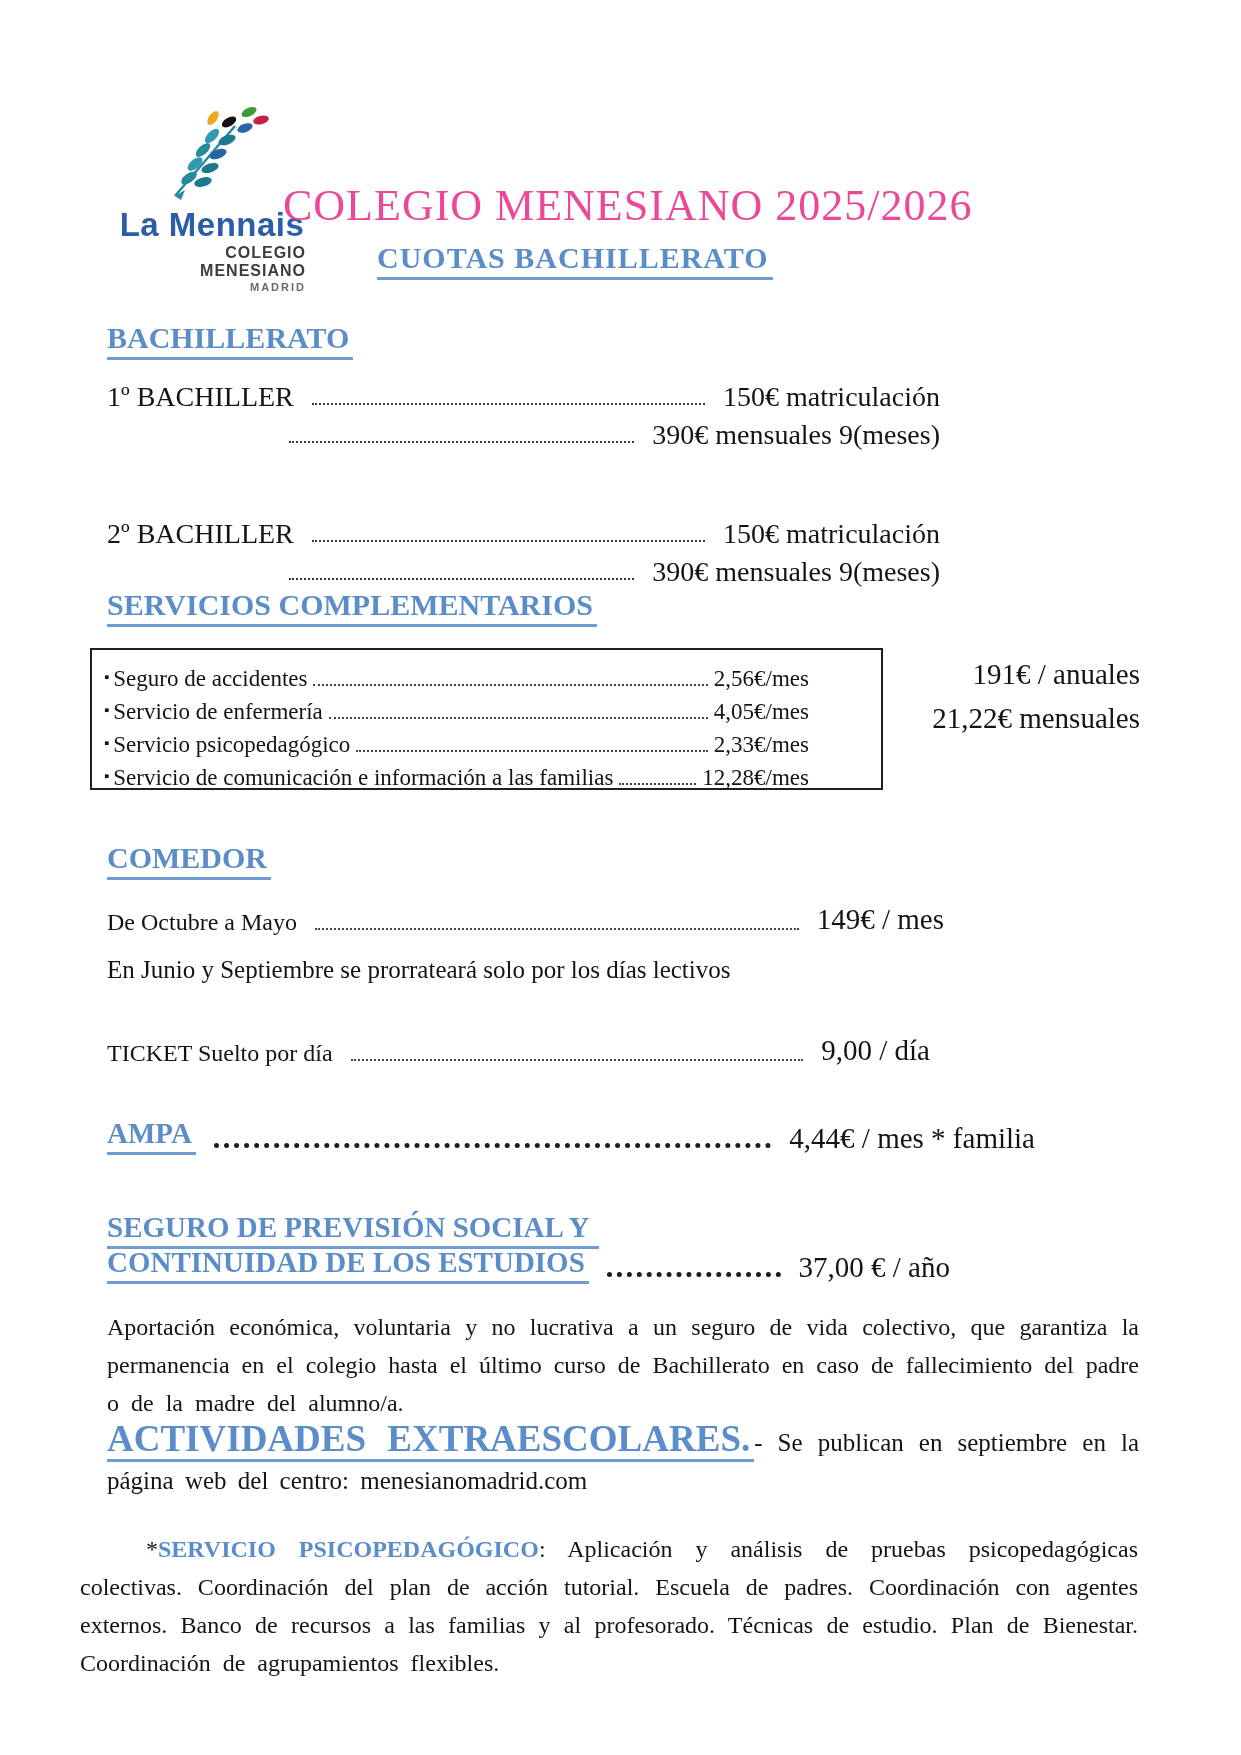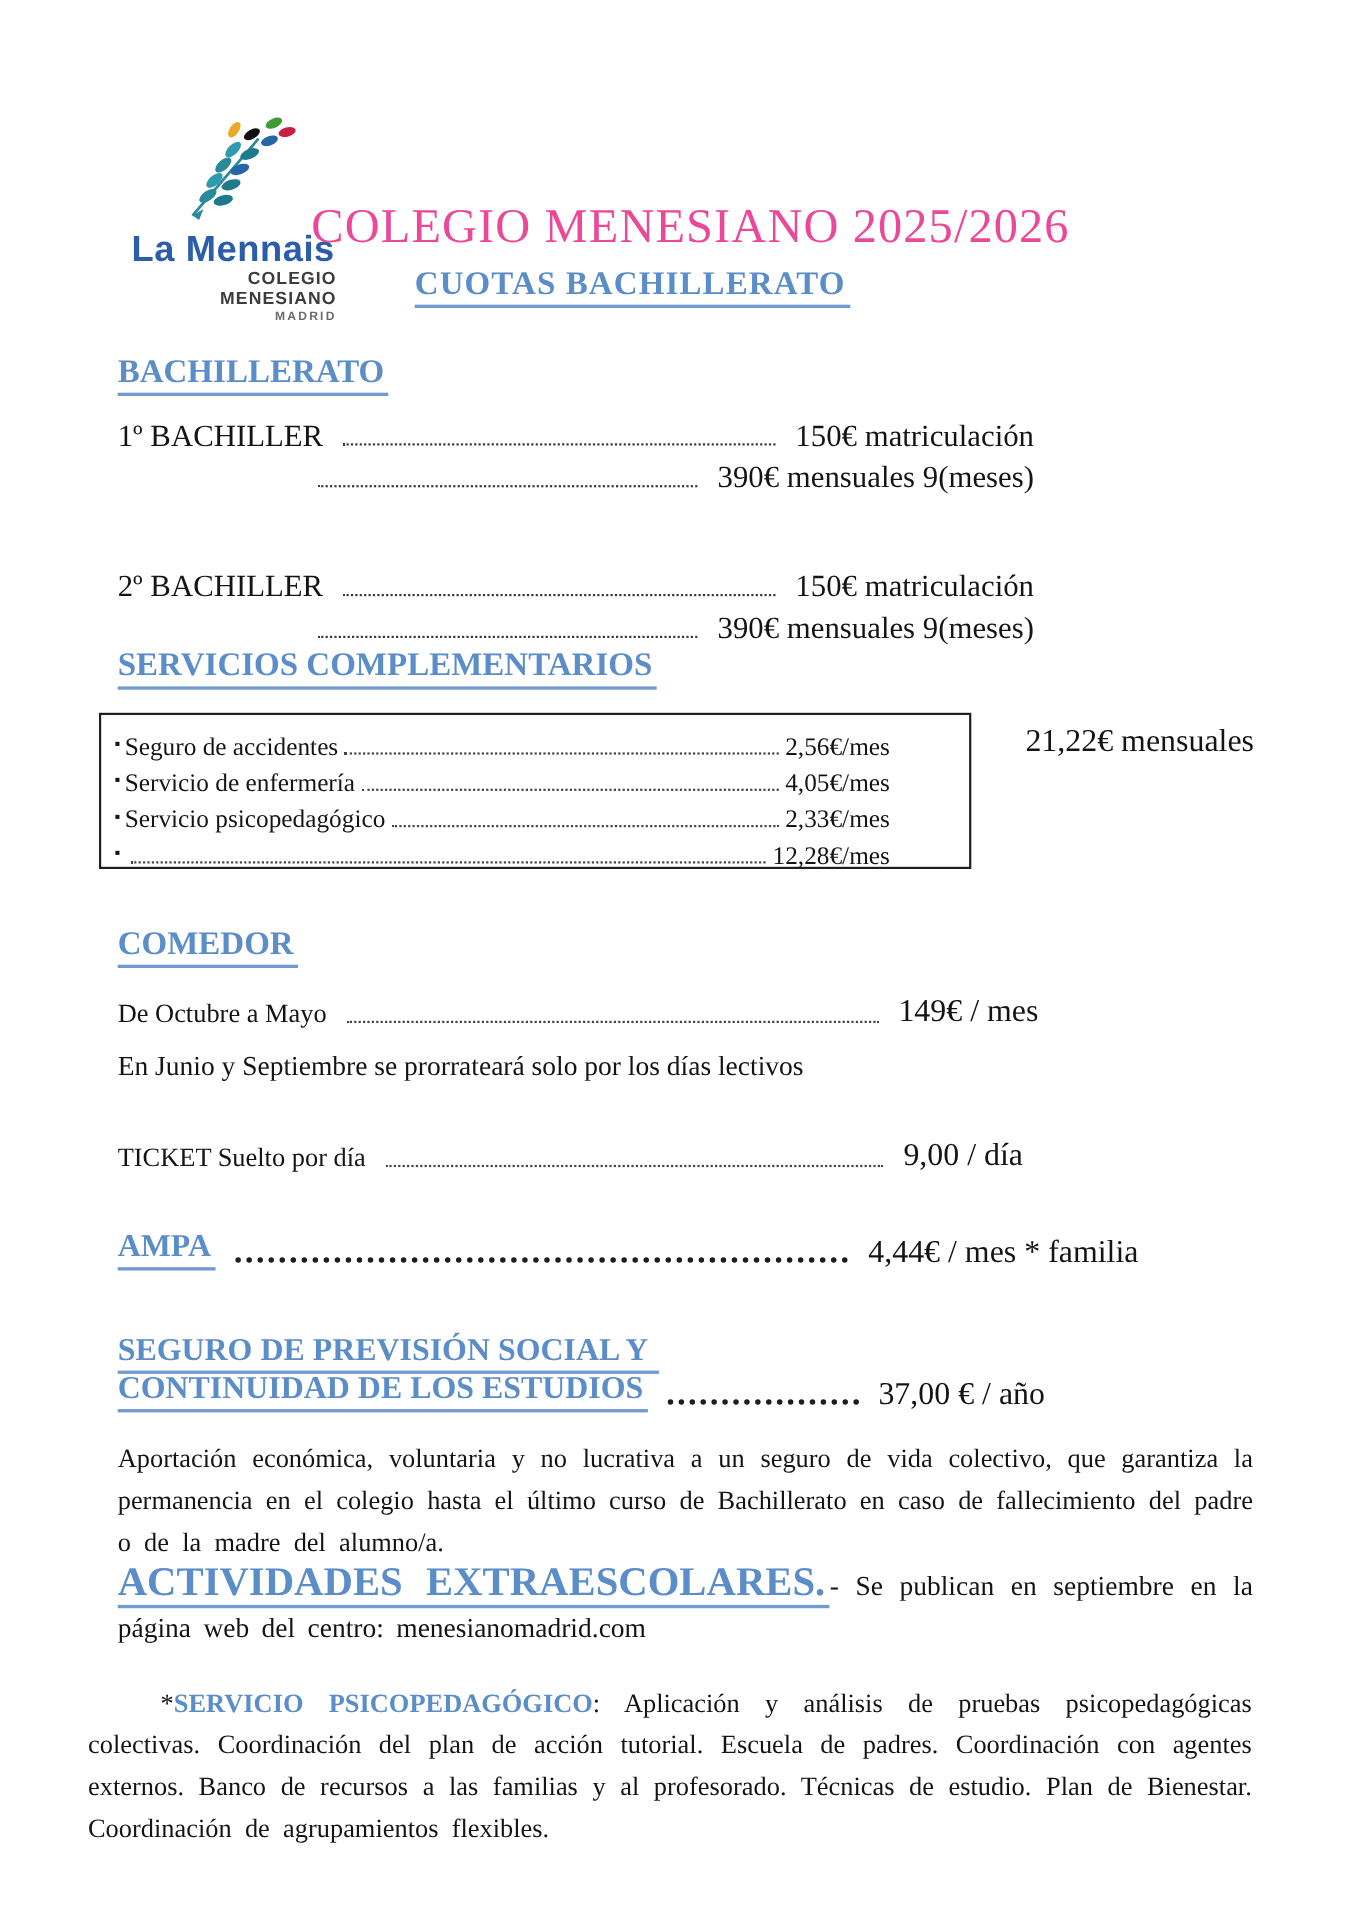--- a/index.html
+++ b/index.html
@@ -132,26 +132,28 @@
     <span class="svc-value">4,05€/mes</span>
   </div>
   <div class="svc-row">
     <span class="bullet">▪</span>
     <span class="svc-label">Servicio psicopedagógico</span>
     <span class="leader thin"></span>
     <span class="svc-value">2,33€/mes</span>
   </div>
   <div class="svc-row">
     <span class="bullet">▪</span>
+    <span class="svc-label">Servicio de comunicación e información a las familias</span>
     <span class="leader thin"></span>
     <span class="svc-value">12,28€/mes</span>
   </div>
 </div>
 
 <div class="abs summary" style="left:740px; top:652px; width:400px;">
+  <div>191€ / anuales</div>
   <div>21,22€ mensuales</div>
 </div>
 
 <div class="abs" style="left:107px; top:841px; font-size:30px;">
   <span class="hd hd-u">COMEDOR</span>
 </div>
 
 <div class="abs row" style="left:107px; top:903px; width:837px;">
   <span class="sm-label">De Octubre a Mayo</span>
   <span class="leader thin"></span>

